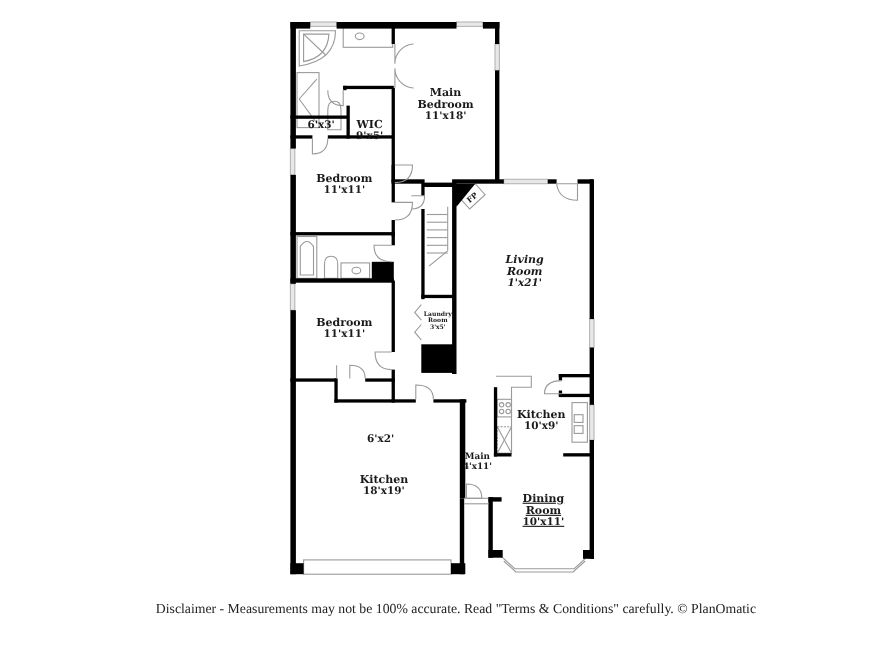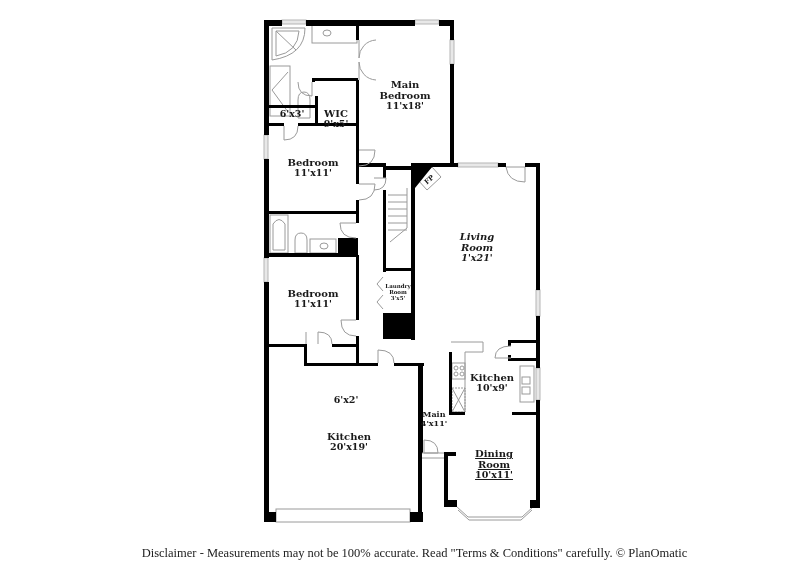--- a/index.html
+++ b/index.html
@@ -253,18 +253,18 @@
 </div>
 
 <div class="room-label" style="left:494px; top:448px;text-decoration:underline;">
   <span class="name">Dining</span>
   <span class="name">Room</span>
   <span class="dim">10'x11'</span>
 </div>
 
 <div class="room-label" style="left:349px; top:431px;">
   <span class="name">Kitchen</span>
-  <span class="dim">20'x19'</span>
+  <span class="dim">18'x19'</span>
 </div>
 
 <div class="fp-label" style="left:424px; top:175px;">FP</div>
 
 <div class="disclaimer">Disclaimer - Measurements may not be 100% accurate. Read "Terms &amp; Conditions" carefully. © PlanOmatic</div>
 
 </body></html>

